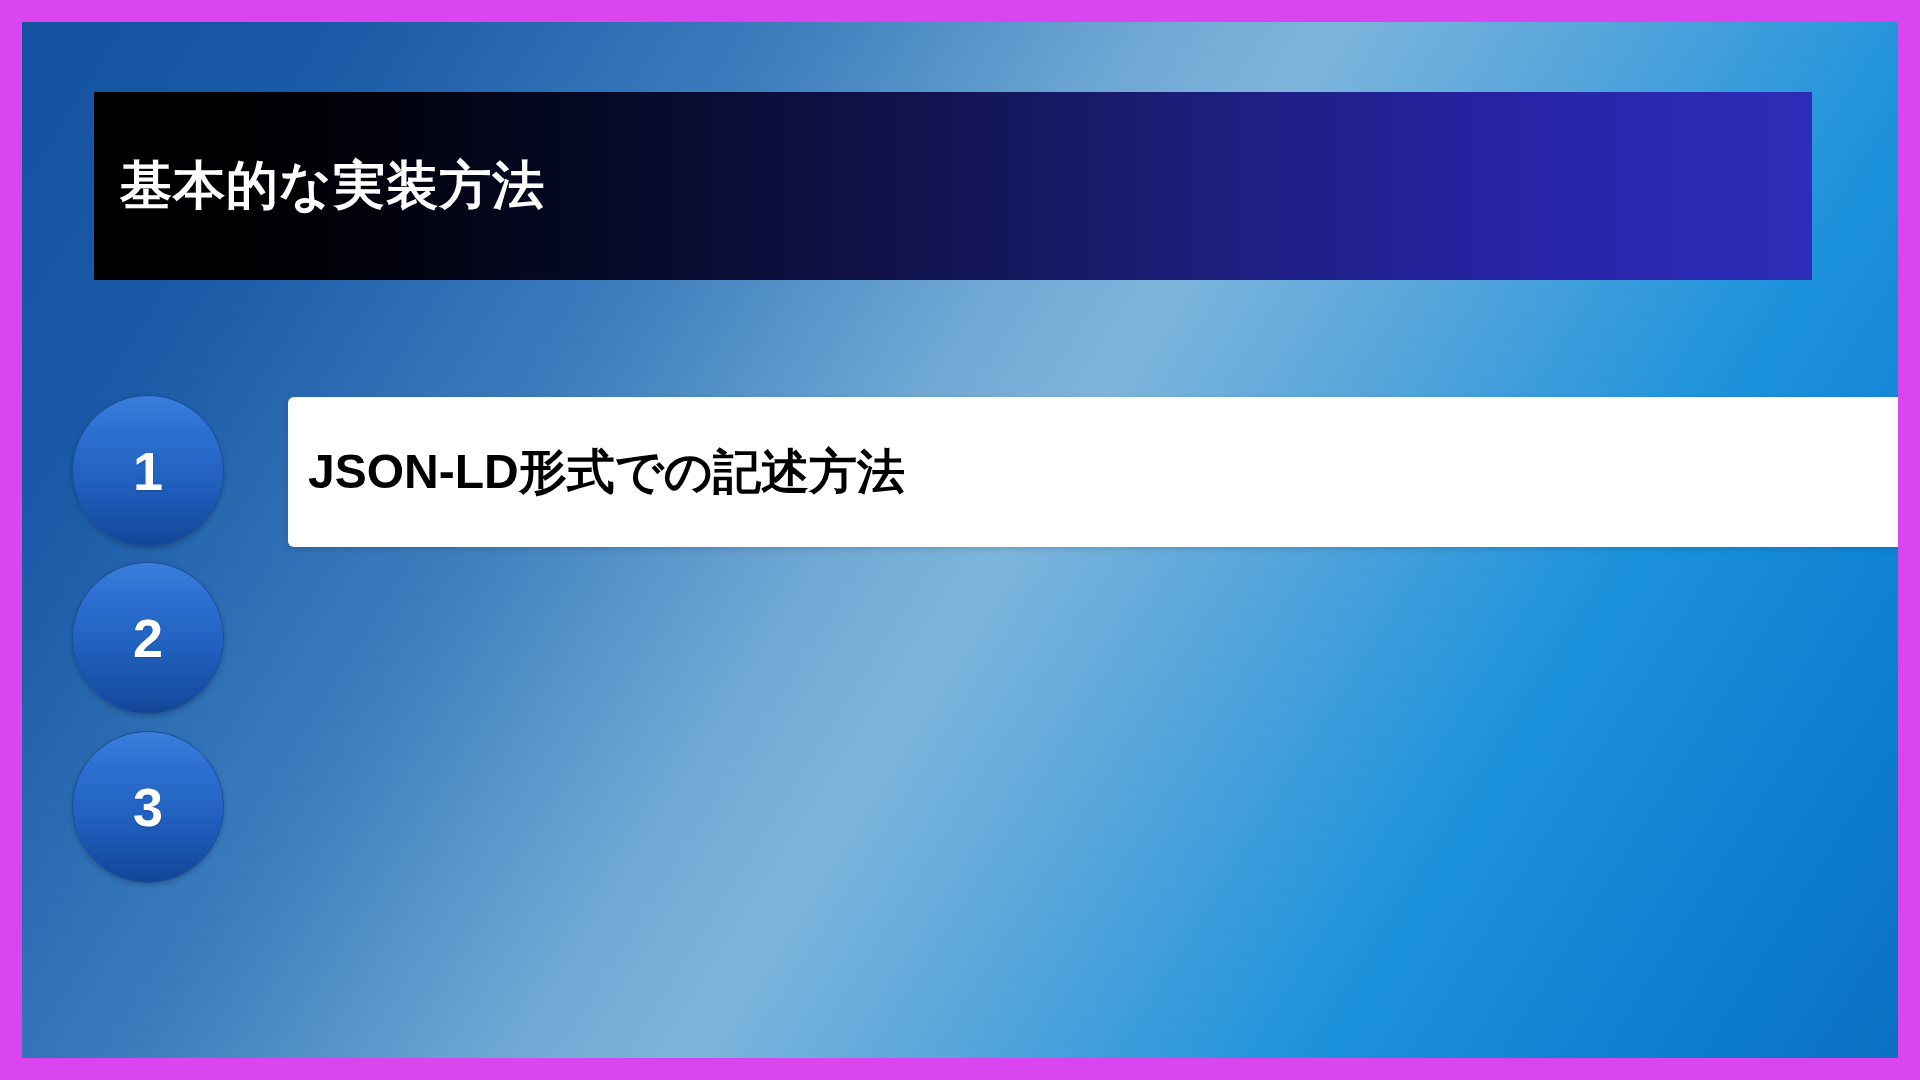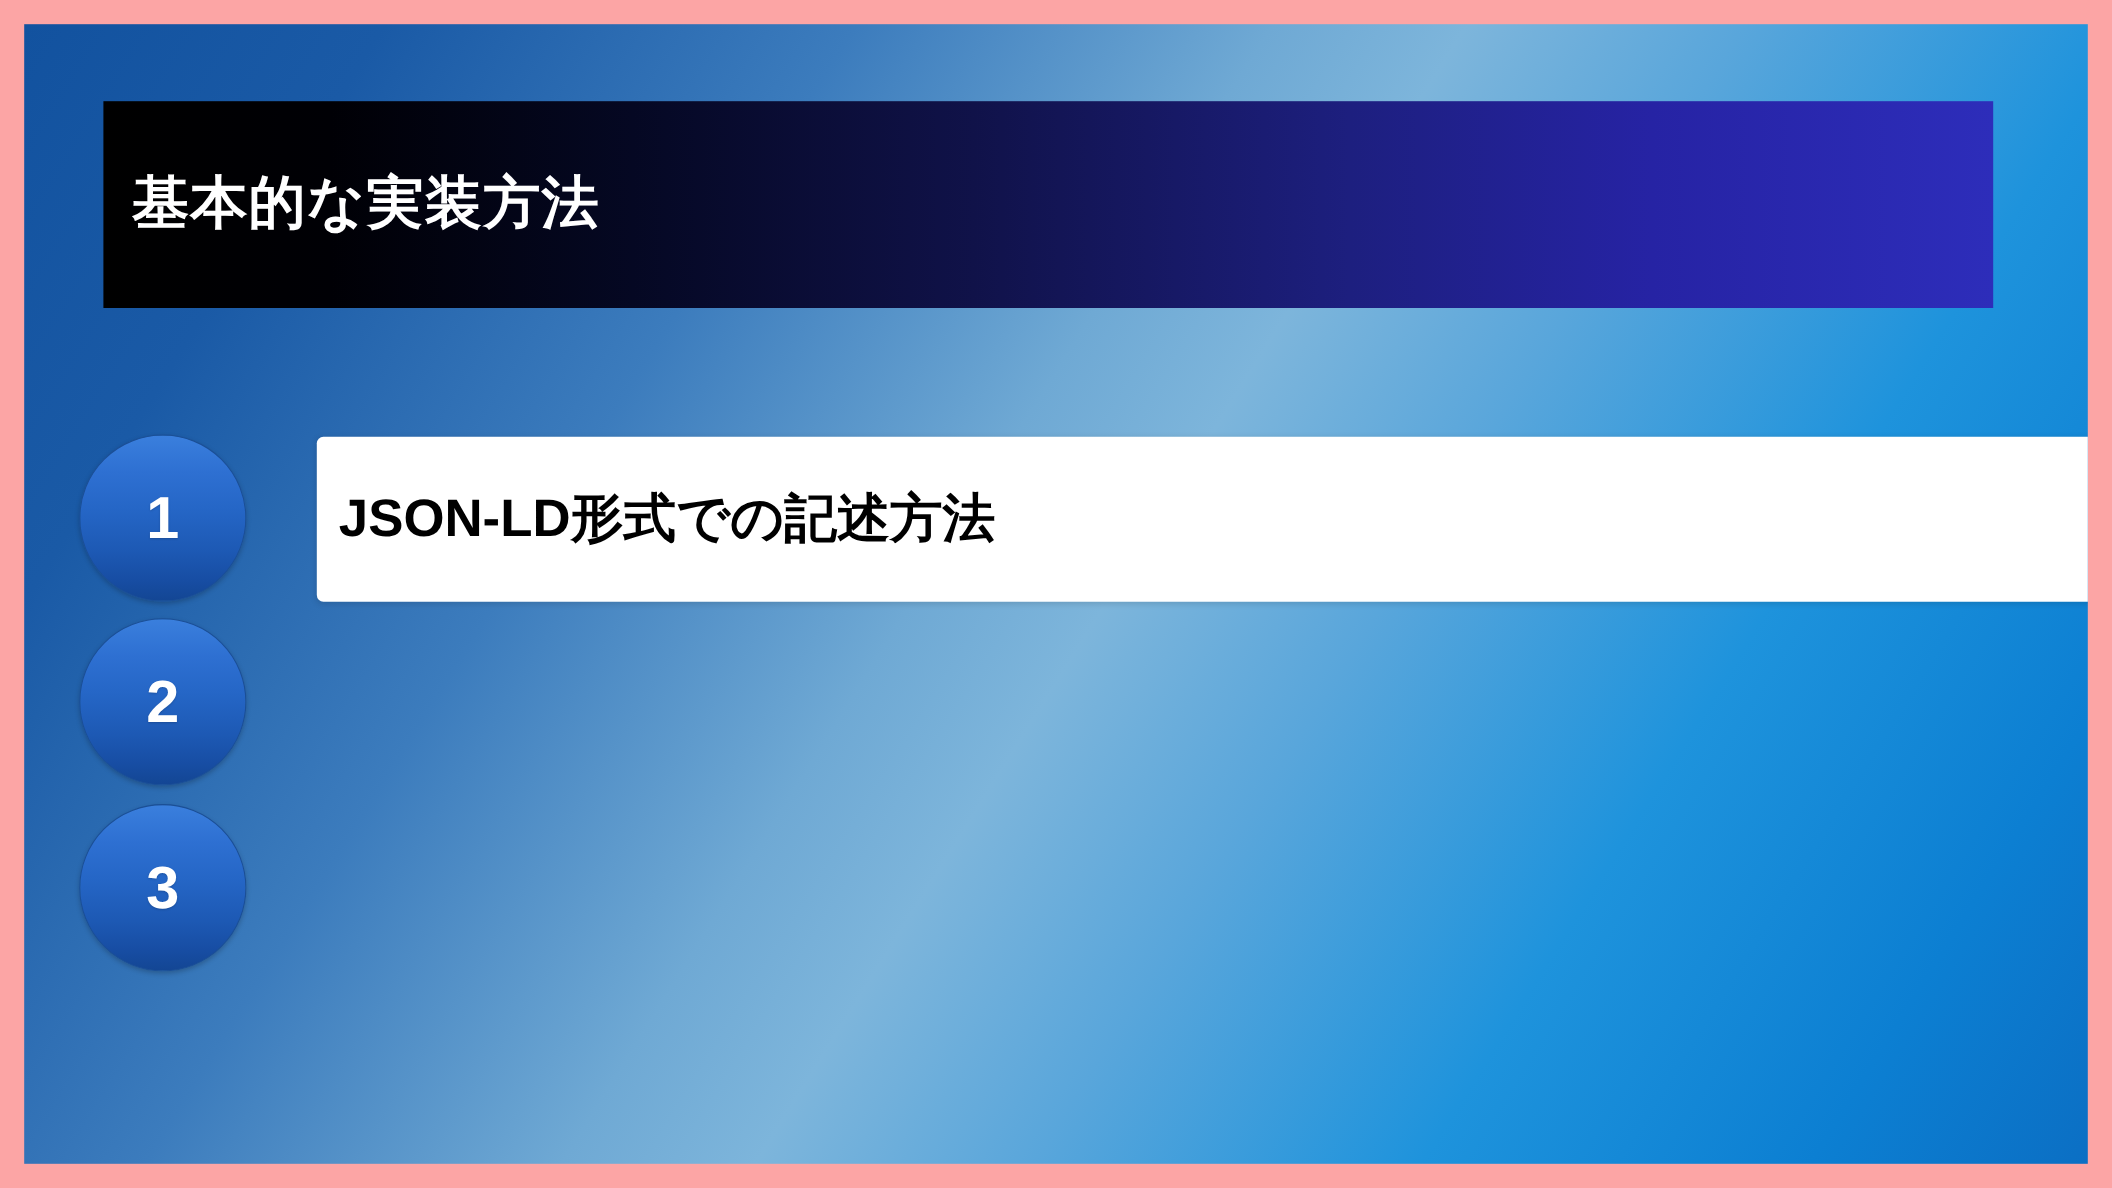--- a/index.html
+++ b/index.html
@@ -14,21 +14,21 @@
     overflow: hidden;
     font-family: "Liberation Sans", "DejaVu Sans", sans-serif;
   }
 
   
   .slide {
     position: relative;
     width: 1920px;
     height: 1080px;
     box-sizing: border-box;
-    background: #fca5a5;
+    background: #d946ef;
   }
 
   
   .panel {
     position: absolute;
     left: 22px;
     top: 22px;
     width: 1876px;
     height: 1036px;
     background:

